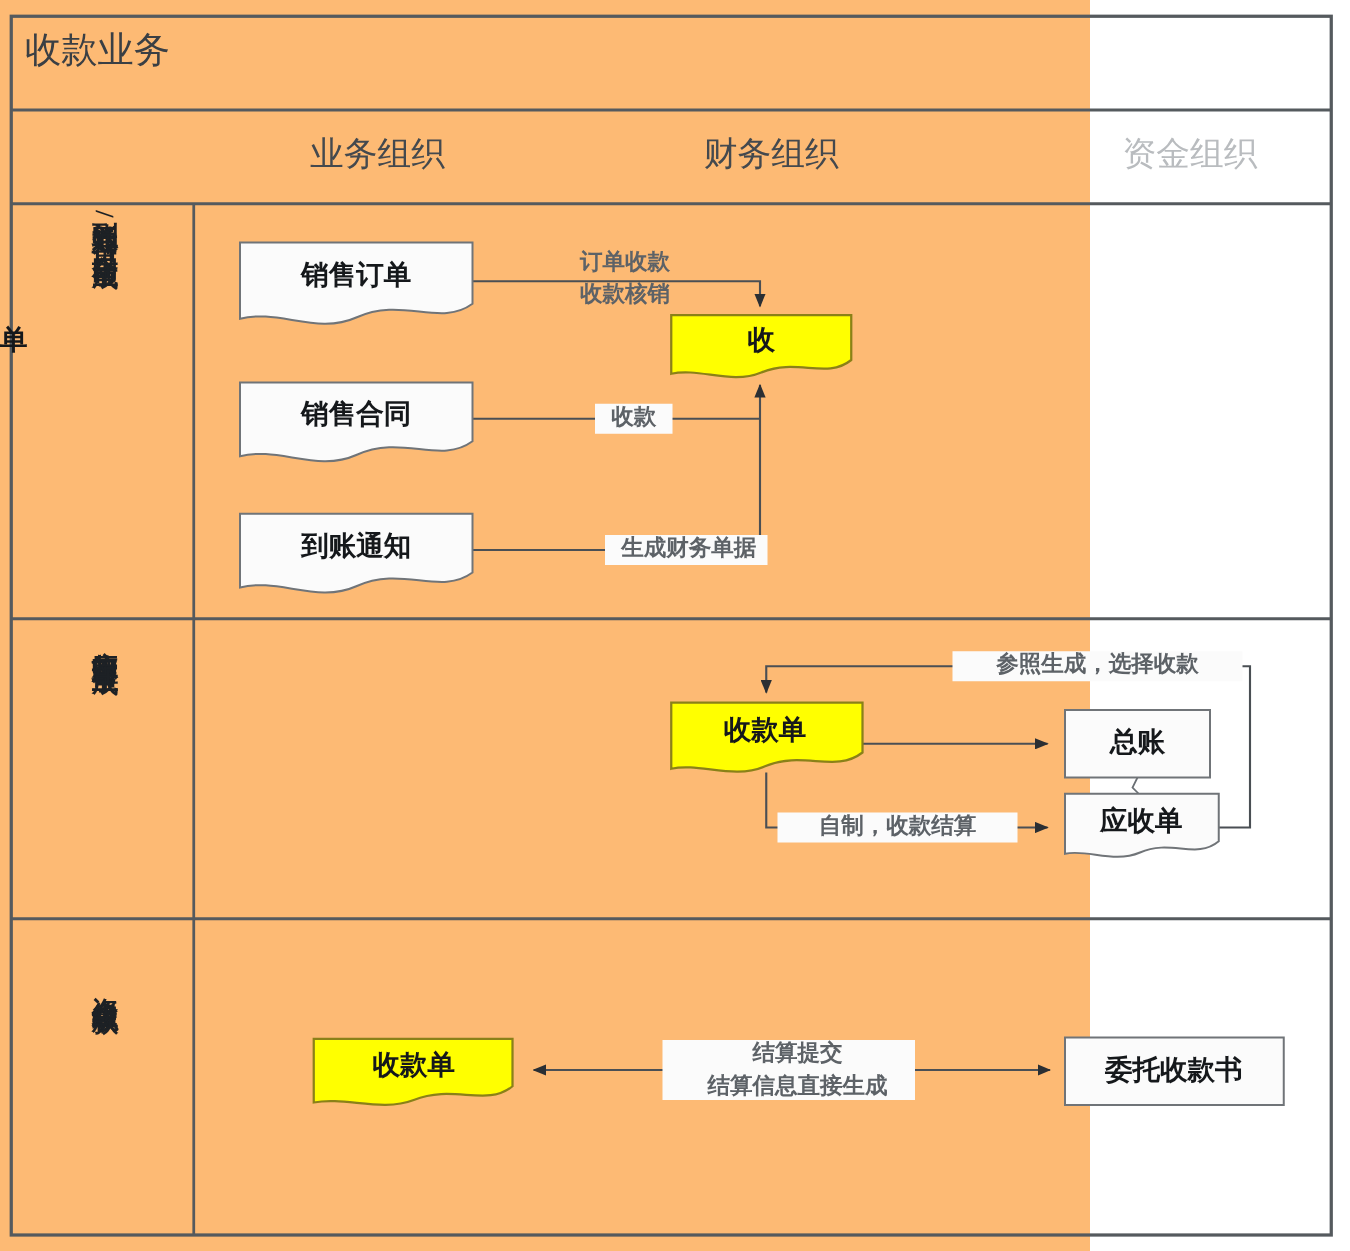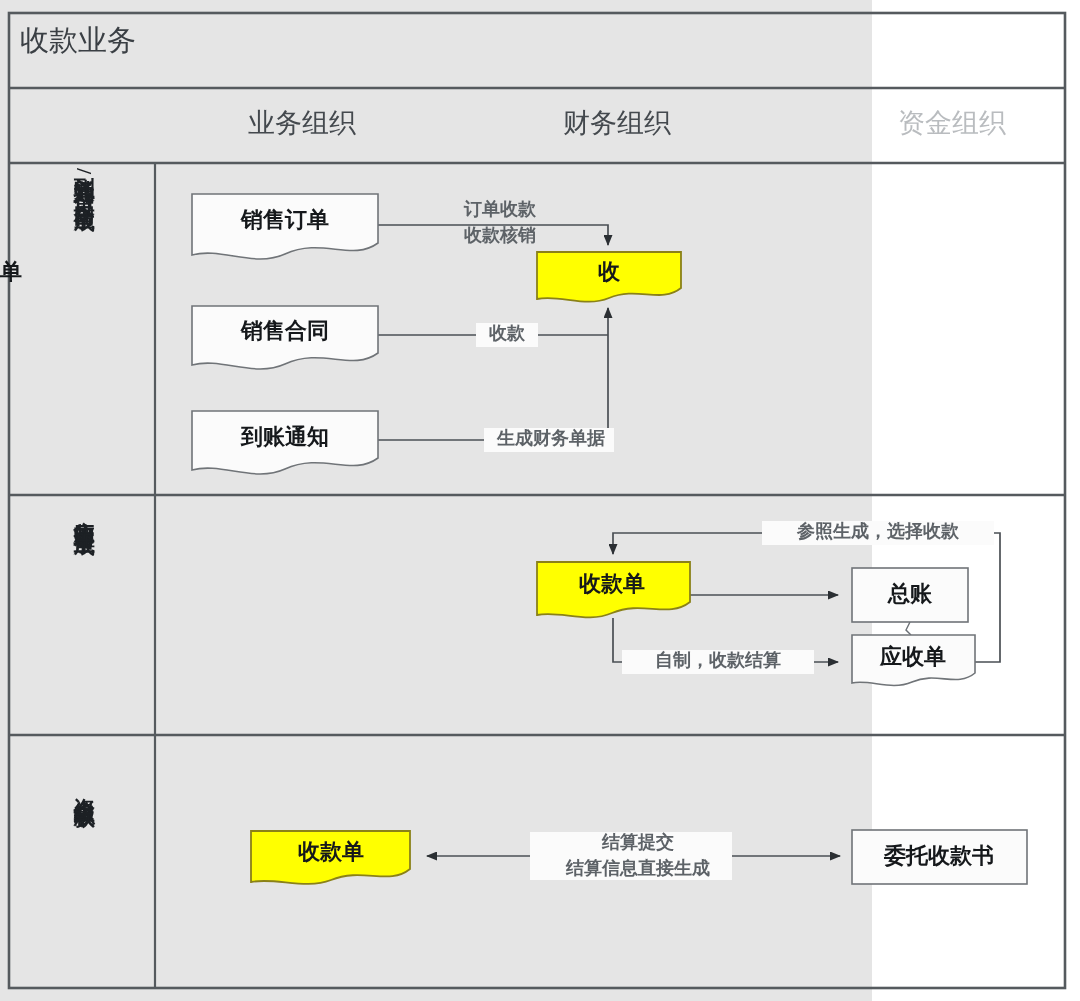--- a/index.html
+++ b/index.html
@@ -10,21 +10,21 @@
   body {
     font-family: "Liberation Serif", "DejaVu Serif", serif;
     width: 1080px;
     height: 1001px;
     overflow: hidden;
   }
   #canvas {
     position: relative;
     width: 872px;
     height: 1001px;
-    background: #e5e5e5;
+    background: #fdba74;
   }
   svg#diagram {
     position: absolute;
     top: 0;
     left: 0;
     width: 1080px;
     height: 1001px;
   }
   .frame-line {
     stroke: #555a5e;

